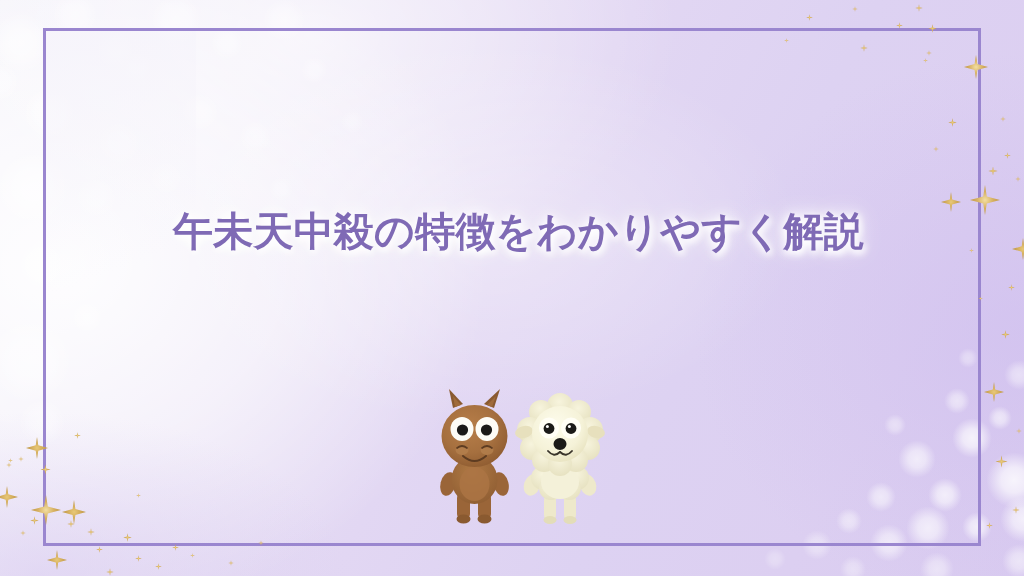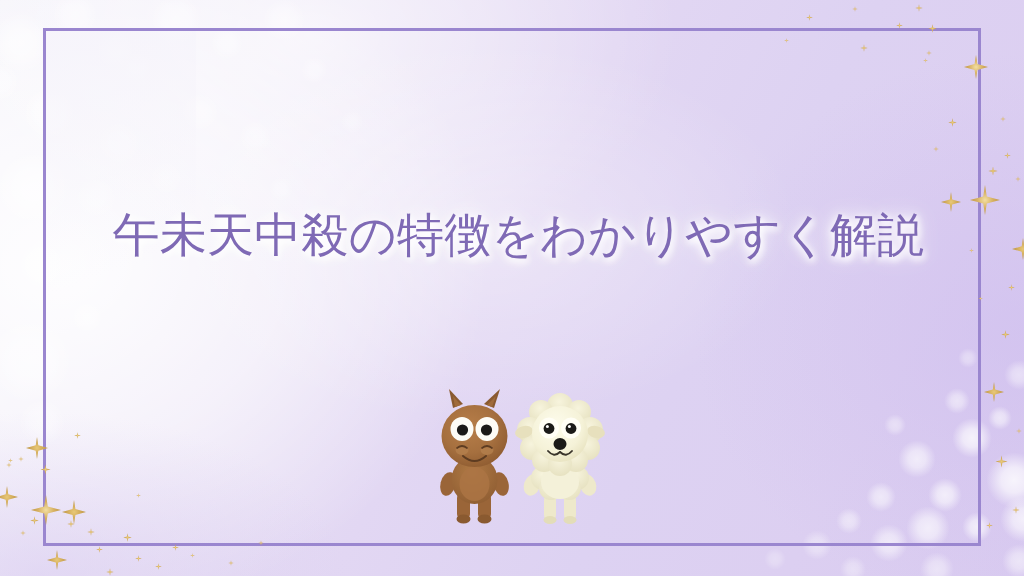--- a/index.html
+++ b/index.html
@@ -127,25 +127,25 @@
     color: #7b5fa8;
     font-weight: 400;
     text-shadow:
       0 0 14px rgba(255,255,255,0.98),
       0 0 26px rgba(255,255,255,0.92),
       0 3px 10px rgba(255,255,255,0.95),
       2px 4px 7px rgba(255,255,255,0.9);
     margin: 0;
   }
   .sub-title {
-    font-size: 47px;
+    font-size: 40px;
     line-height: 1.1;
     letter-spacing: 0.005em;
     color: #7f6ab5;
-    font-weight: 400;
+    font-weight: 700;
     margin: 24px 0 0 13px;
     text-shadow:
       0 0 13px rgba(255,255,255,0.98),
       0 0 24px rgba(255,255,255,0.9),
       0 3px 9px rgba(255,255,255,0.95),
       2px 3px 6px rgba(255,255,255,0.9);
   }
 
   
   .mascots {

